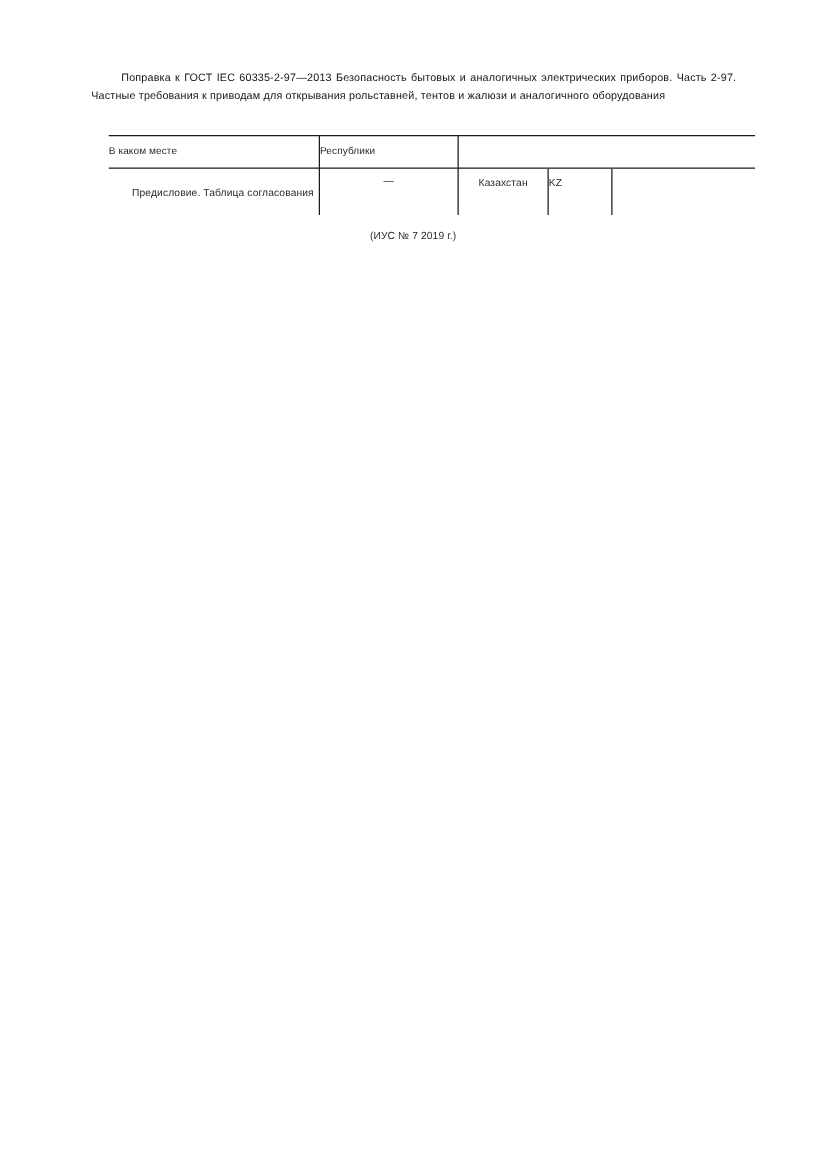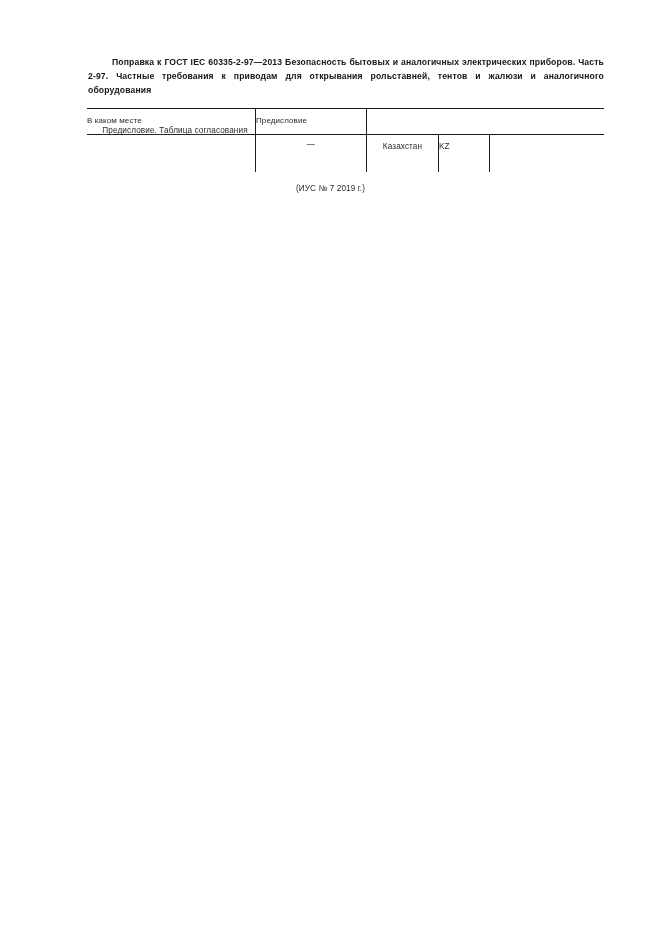--- a/index.html
+++ b/index.html
@@ -12,25 +12,25 @@
     height: 935px;
     position: relative;
     font-family: "Liberation Sans", sans-serif;
     color: #1a1a1a;
     overflow: hidden;
   }
 
   
   .doc-heading {
     position: absolute;
-    left: 88px;
+    left: 73px;
     top: 55px;
     width: 516px;
     font-size: 8.6px;
-    font-weight: bold;
+    font-weight: normal;
     line-height: 14.2px;
     text-align: justify;
     text-indent: 24px;
     letter-spacing: 0.15px;
     color: #161616;
     -webkit-hyphens: manual;
     hyphens: manual;
   }
 
   
@@ -81,26 +81,25 @@
   
   .td {
     position: absolute;
     font-size: 8.2px;
     line-height: 11.6px;
     color: #2a2a2a;
     letter-spacing: 0.1px;
   }
   .td-where {
     left: 0;
-    top: 17px;
+    top: 41px;
     width: 164px;
-    text-align: center;
+    text-align: right;
     text-indent: 12px;
     padding-right: 4px;
-    text-decoration: underline;
   }
   .td-print {
     left: 169px;
     top: 31px;
     width: 110px;
     text-align: center;
   }
   .td-country {
     left: 280px;
     top: 33px;
@@ -142,21 +141,21 @@
 
   <div class="rule rule-top"></div>
   <div class="rule rule-header"></div>
 
   <div class="vline vline-col1"></div>
   <div class="vline vline-col2"></div>
   <div class="vline vline-sub1"></div>
   <div class="vline vline-sub2"></div>
 
   <div class="th th-where">В каком месте</div>
-  <div class="th th-print">Предисловие</div>
+  <div class="th th-print">Республики</div>
 
   <div class="td td-where">Предисловие. Таблица согла­сования</div>
   <div class="td td-print">—</div>
   <div class="td td-country">Казахстан</div>
   <div class="td td-code">KZ</div>
 
 </div>
 
 <div class="doc-footer">(ИУС № 7  2019 г.)</div>
 

